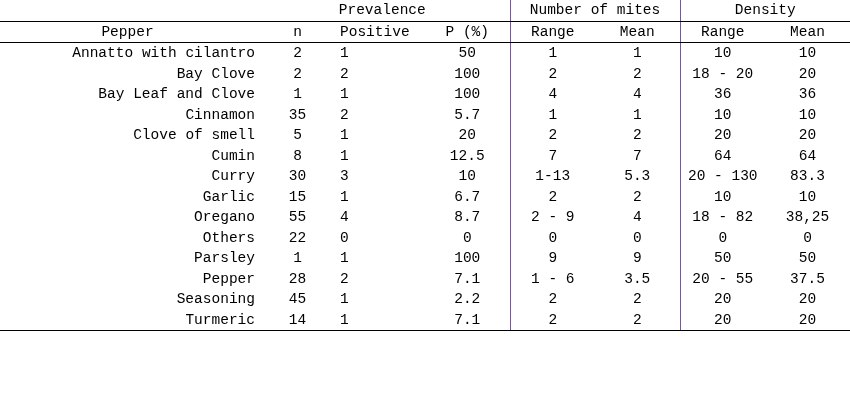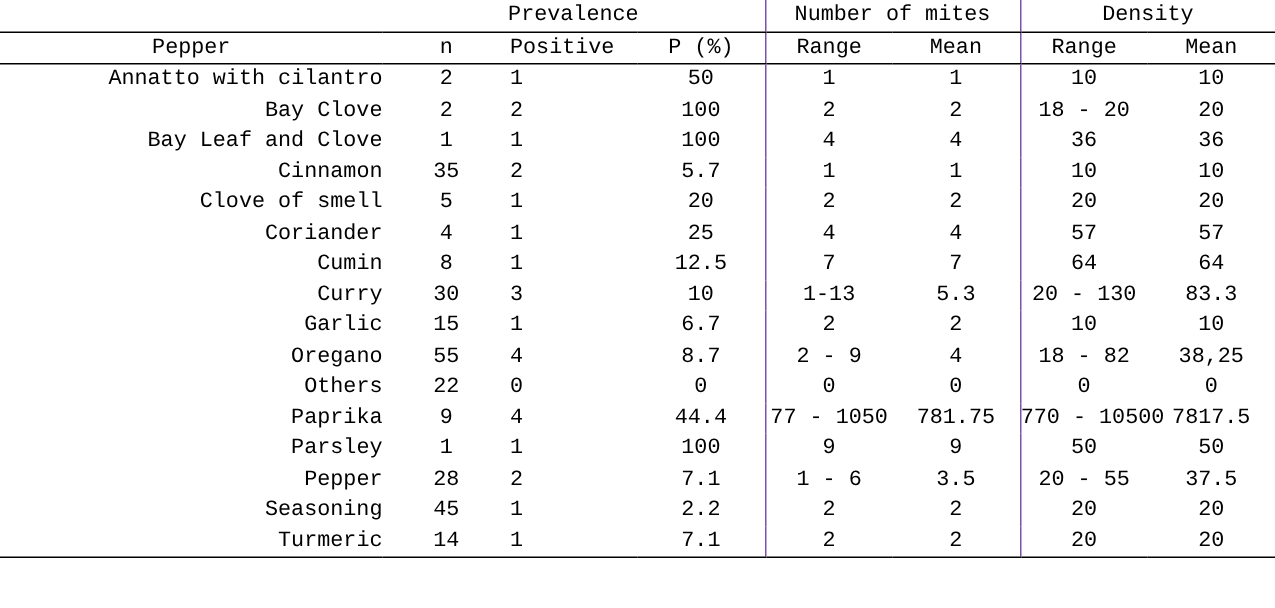--- a/index.html
+++ b/index.html
@@ -120,30 +120,20 @@
           <td class="c-food">Clove of smell</td>
           <td class="c-n">5</td>
           <td class="c-pos">1</td>
           <td class="c-p">20</td>
           <td class="c-rng1 vsep-left" style="border-left-color:#7a52a8">2</td>
           <td class="c-mean1">2</td>
           <td class="c-rng2 vsep-left" style="border-left-color:#7a52a8">20</td>
           <td class="c-mean2">20</td>
         </tr>
         <tr class="body-row">
-          <td class="c-food">Coriander</td>
-          <td class="c-n">4</td>
-          <td class="c-pos">1</td>
-          <td class="c-p">25</td>
-          <td class="c-rng1 vsep-left" style="border-left-color:#7a52a8">4</td>
-          <td class="c-mean1">4</td>
-          <td class="c-rng2 vsep-left" style="border-left-color:#7a52a8">57</td>
-          <td class="c-mean2">57</td>
-        </tr>
-        <tr class="body-row">
           <td class="c-food">Cumin</td>
           <td class="c-n">8</td>
           <td class="c-pos">1</td>
           <td class="c-p">12.5</td>
           <td class="c-rng1 vsep-left" style="border-left-color:#7a52a8">7</td>
           <td class="c-mean1">7</td>
           <td class="c-rng2 vsep-left" style="border-left-color:#7a52a8">64</td>
           <td class="c-mean2">64</td>
         </tr>
         <tr class="body-row">
@@ -180,30 +170,20 @@
           <td class="c-food">Others</td>
           <td class="c-n">22</td>
           <td class="c-pos">0</td>
           <td class="c-p">0</td>
           <td class="c-rng1 vsep-left" style="border-left-color:#7a52a8">0</td>
           <td class="c-mean1">0</td>
           <td class="c-rng2 vsep-left" style="border-left-color:#7a52a8">0</td>
           <td class="c-mean2">0</td>
         </tr>
         <tr class="body-row">
-          <td class="c-food">Paprika</td>
-          <td class="c-n">9</td>
-          <td class="c-pos">4</td>
-          <td class="c-p">44.4</td>
-          <td class="c-rng1 vsep-left" style="border-left-color:#7a52a8">77 - 1050</td>
-          <td class="c-mean1">781.75</td>
-          <td class="c-rng2 vsep-left" style="border-left-color:#7a52a8">770 - 10500</td>
-          <td class="c-mean2">7817.5</td>
-        </tr>
-        <tr class="body-row">
           <td class="c-food">Parsley</td>
           <td class="c-n">1</td>
           <td class="c-pos">1</td>
           <td class="c-p">100</td>
           <td class="c-rng1 vsep-left" style="border-left-color:#7a52a8">9</td>
           <td class="c-mean1">9</td>
           <td class="c-rng2 vsep-left" style="border-left-color:#7a52a8">50</td>
           <td class="c-mean2">50</td>
         </tr>
         <tr class="body-row">

